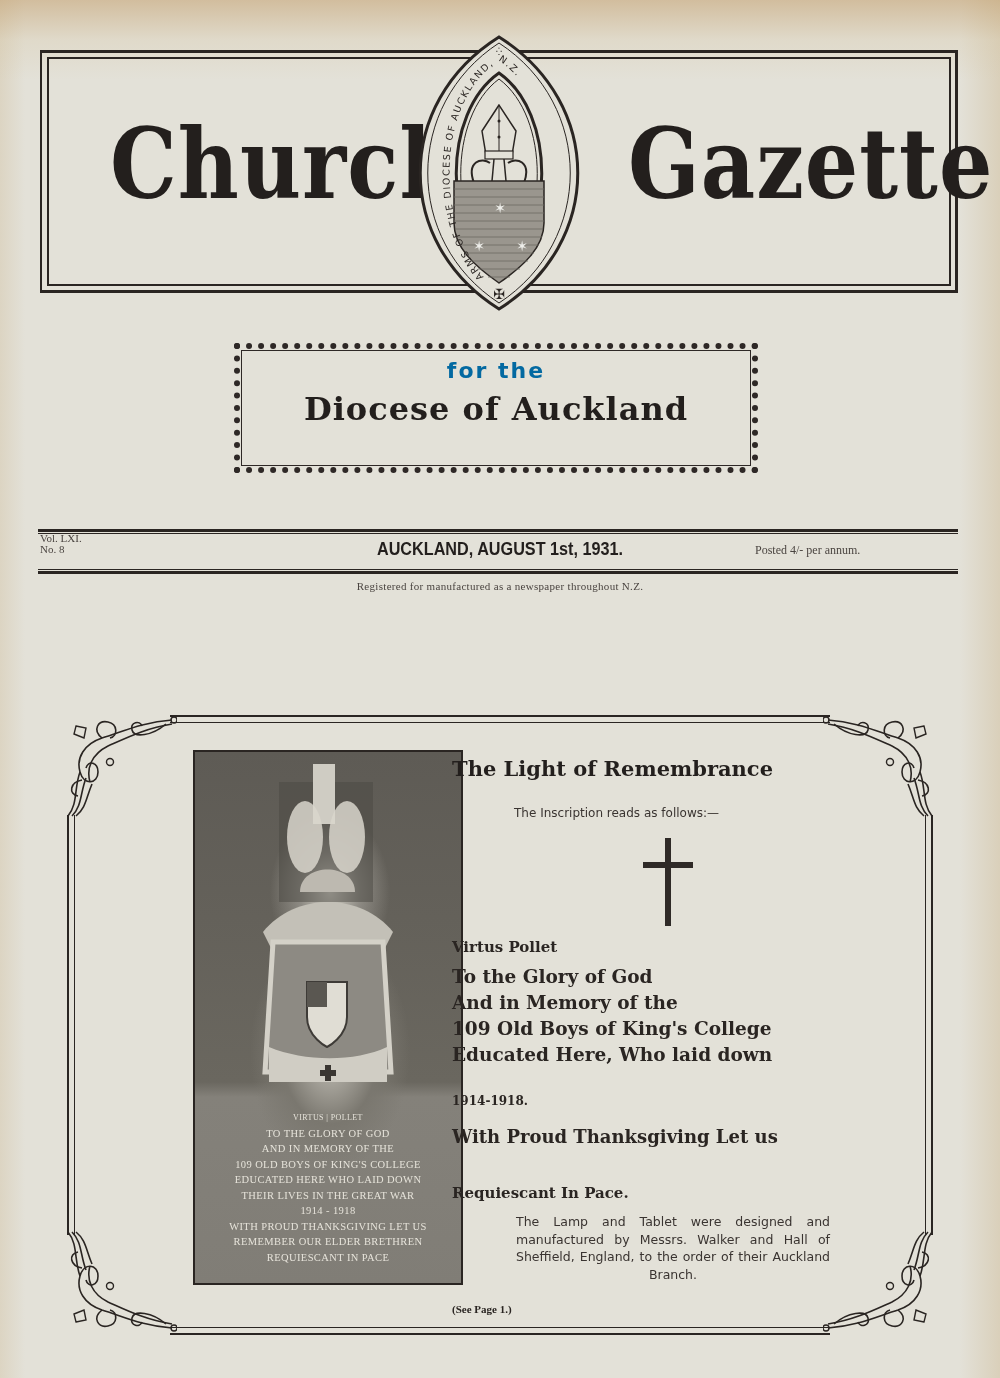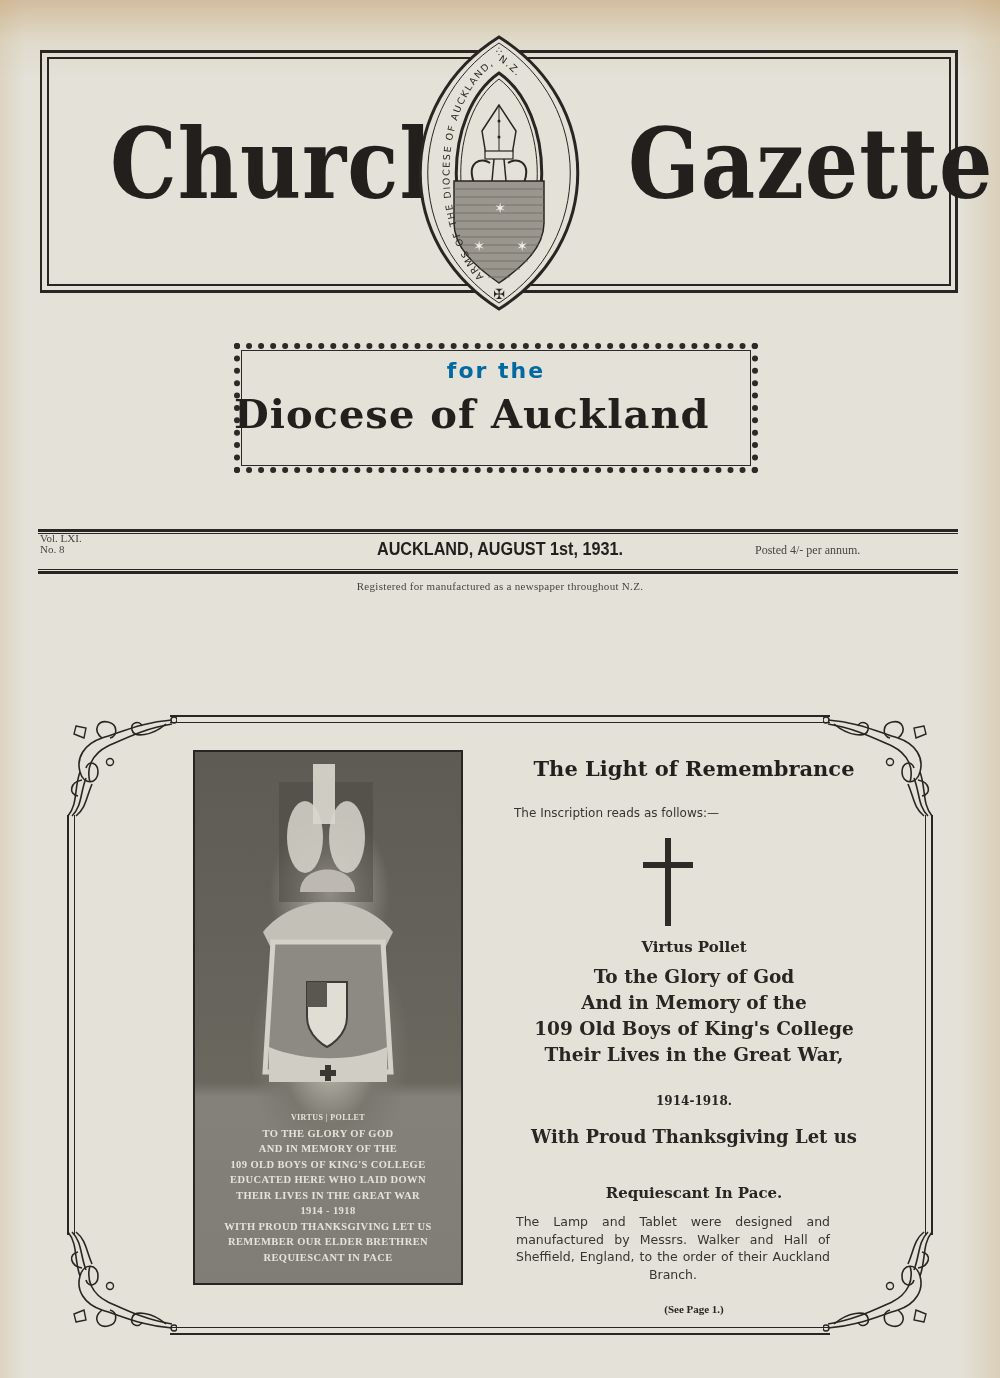--- a/index.html
+++ b/index.html
@@ -47,22 +47,22 @@
       box-sizing: border-box;
       border: 6px dotted #2e2826;
       outline: 1px solid #2e2826; outline-offset: -8px;
     }
     .for-the {
       left: 234px; top: 358px; width: 524px; text-align: center;
       font-family: "DejaVu Sans", sans-serif; font-size: 22px; letter-spacing: 2px;
       font-weight: bold; color: #0369a1;
     }
     .diocese-title {
-      left: 234px; top: 390px; width: 524px; 
-      font-family: "DejaVu Serif", serif; font-weight: bold; font-size: 40px;
+      left: 234px; top: 390px; width: 524px; text-align: center;
+      font-family: "DejaVu Serif", serif; font-weight: bold; font-size: 32px;
       color: #231f1d; letter-spacing: 1px;
     }
 
     
     .rule-thick { left: 38px; width: 920px; height: 3px; background: #2a2522; }
     .rule-thin { left: 38px; width: 920px; height: 1px; background: #2a2522; }
     .vol {
       left: 40px; top: 533px; font-size: 11px; line-height: 11px; color: #4a4440;
     }
     .dateline {
@@ -93,26 +93,25 @@
         radial-gradient(ellipse 60px 80px at 135px 140px, #d5d2c8 0%, #8e8b84 50%, rgba(0,0,0,0) 100%),
         radial-gradient(ellipse 80px 120px at 135px 300px, #c8c5bc 0%, #7a776f 60%, rgba(0,0,0,0) 100%),
         linear-gradient(180deg, #5e5b55 0px, #6a675f 330px, #84817a 345px, #807d76 535px);
       overflow: hidden;
     }
     .plaque-text {
       position: absolute; left: 0; width: 266px; text-align: center;
       color: #e6e3da; font-family: "Liberation Serif", serif; font-size: 10.5px;
       line-height: 15.5px; letter-spacing: 0.4px; top: 358px;
       text-transform: uppercase;
-      font-weight: bold;
     }
     .photo-cross { position: absolute; left: 124px; top: 312px; width: 18px; height: 18px; }
 
     
-    .col { left: 504px; width: 380px; text-align: center; }
+    .col { left: 452px; width: 380px; }
     .feature-title {
       top: 756px; font-family: "DejaVu Serif", serif; font-weight: bold; font-size: 21px; color: #231f1d;
     }
     .intro {
       left: 514px; top: 806px; font-family: "DejaVu Sans", sans-serif; font-size: 12px; color: #3a3431; text-align: right;
     }
     .big-cross { left: 643px; top: 838px; width: 50px; height: 88px; }
     .blackletter {
       font-family: "DejaVu Serif", serif; font-weight: bold; color: #2a2522;
     }
@@ -301,21 +300,21 @@
 <div class="abs intro">The Inscription reads as follows:—</div>
 <svg class="abs big-cross" viewBox="0 0 50 88">
   <rect x="22" y="0" width="6" height="88" fill="#2f2a27"></rect>
   <rect x="0" y="24" width="50" height="6" fill="#2f2a27"></rect>
 </svg>
 <div class="abs col blackletter motto">Virtus Pollet</div>
 <div class="abs col blackletter inscription">
   <div>To the Glory of God</div>
   <div>And in Memory of the</div>
   <div>109 Old Boys of King's College</div>
-  <div>Their Lives in the Great War,</div>
+  <div>Educated Here, Who laid down</div>
 </div>
 <div class="abs col blackletter years">1914-1918.</div>
 <div class="abs col blackletter thanks">
   <div>With Proud Thanksgiving Let us</div>
 </div>
 <div class="abs col blackletter requiescat">Requiescant In Pace.</div>
 <div class="abs credits">The Lamp and Tablet were designed and manufactured by Messrs. Walker and Hall of Sheffield, England, to the order of their Auckland Branch.</div>
 <div class="abs col see-page">(See Page 1.)</div>
 
 </body></html>

